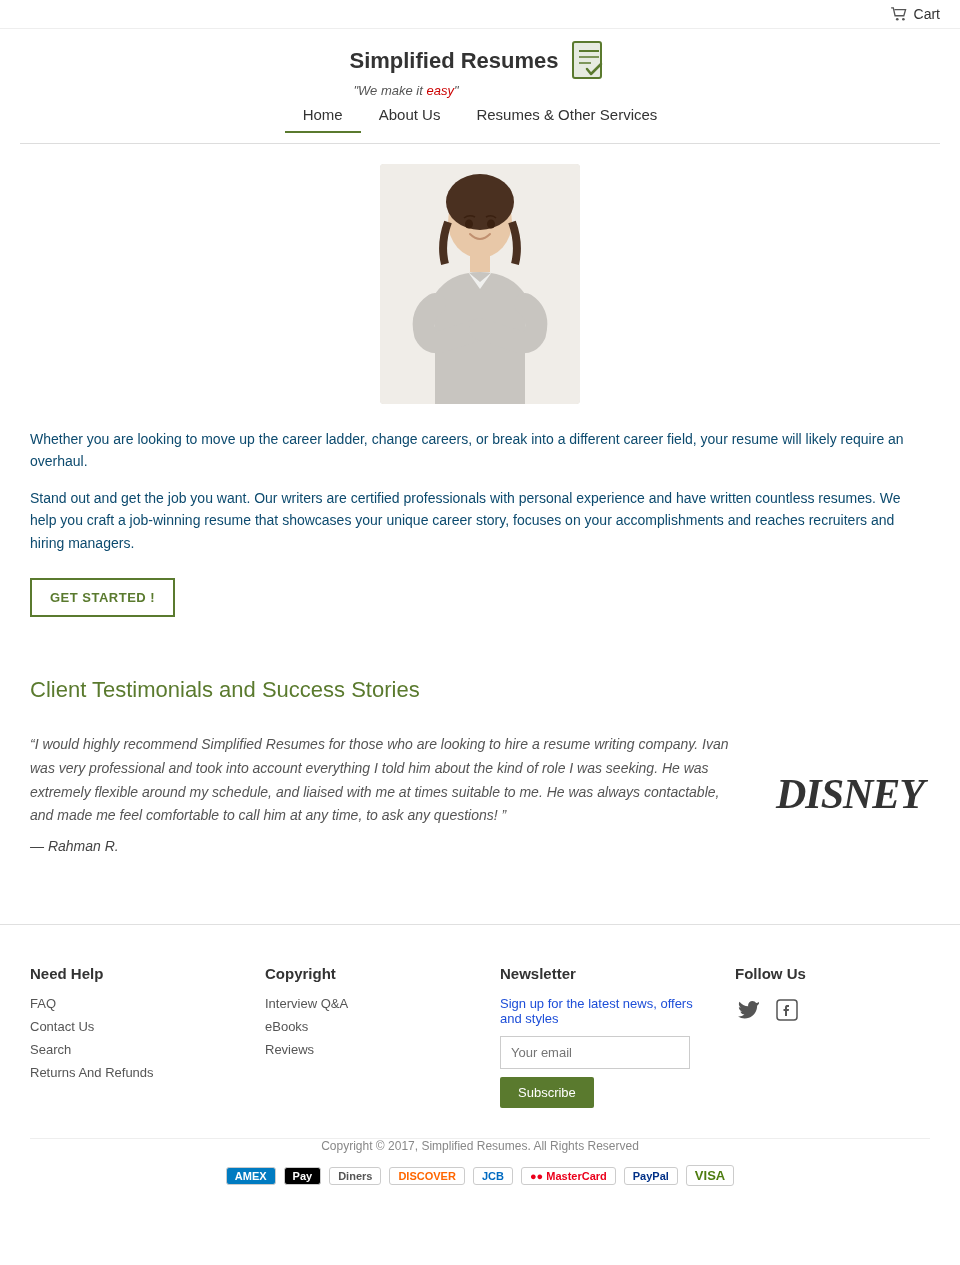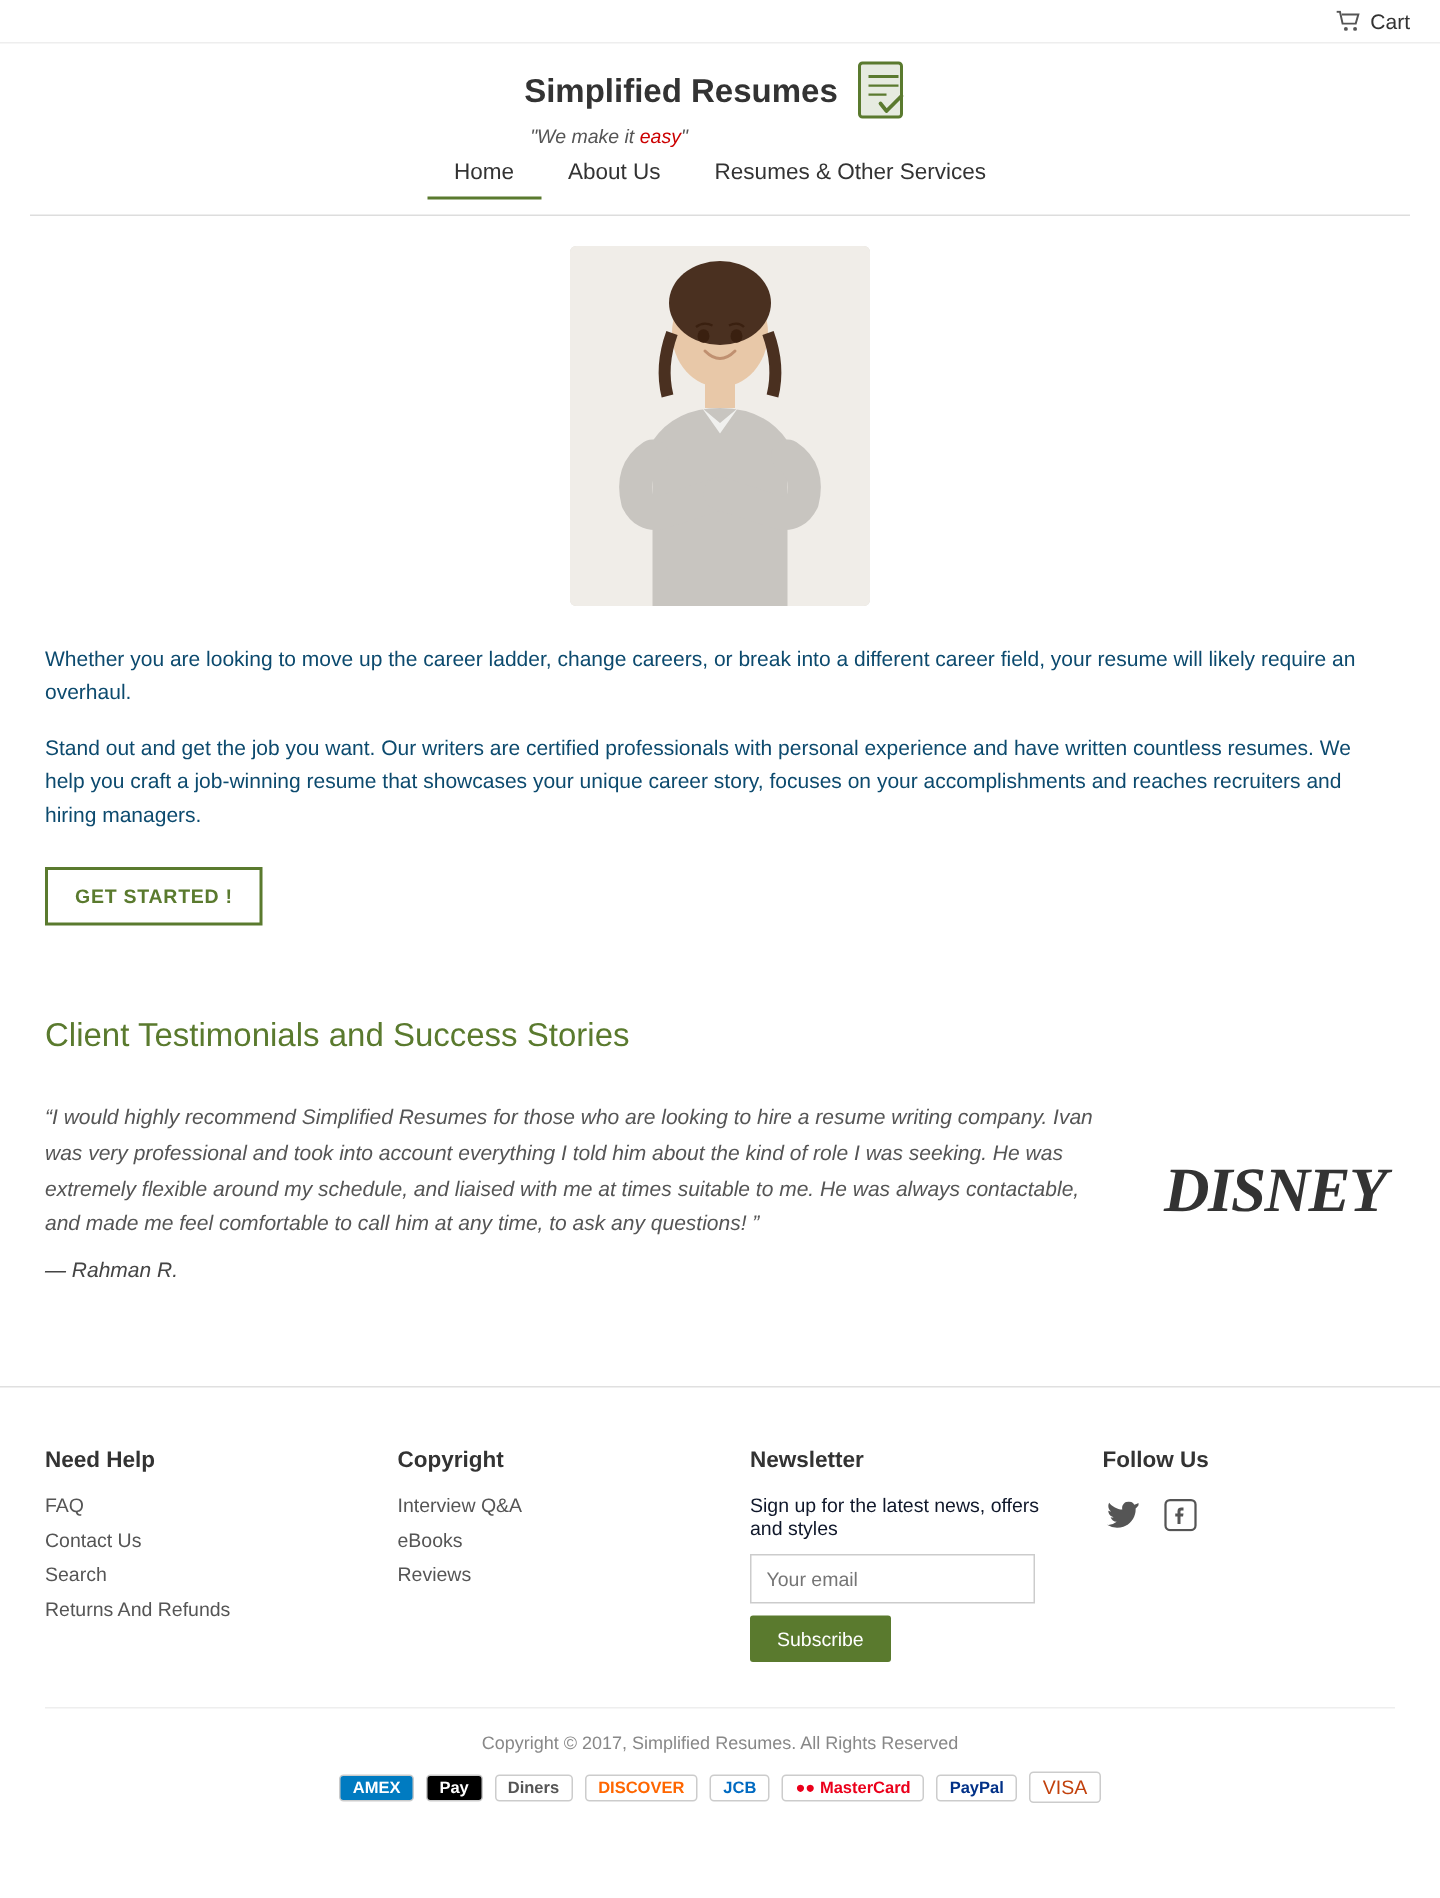--- a/index.html
+++ b/index.html
@@ -204,21 +204,21 @@
       color: #555;
       text-decoration: none;
       font-size: 13px;
       margin-bottom: 8px;
       cursor: pointer;
     }
 
     
     .newsletter-desc {
       font-size: 13px;
-      color: #0f172a;
+      color: #1d4ed8;
       margin-bottom: 10px;
     }
     .newsletter-input {
       width: 100%;
       max-width: 190px;
       border: 1px solid #ccc;
       padding: 8px 10px;
       font-size: 13px;
       margin-bottom: 8px;
       display: block;
@@ -246,21 +246,20 @@
       align-items: center;
       justify-content: center;
       cursor: pointer;
       color: #555;
       font-size: 18px;
     }
 
     
     .footer-bottom {
       border-top: 1px solid #eee;
-      padding-top: 16px;
       text-align: center;
     }
     .footer-copyright {
       font-size: 12px;
       color: #888;
       margin-bottom: 12px;
     }
     .payment-icons {
       display: flex;
       justify-content: center;
@@ -270,21 +269,21 @@
     }
     .payment-badge {
       border: 1px solid #ccc;
       border-radius: 3px;
       padding: 2px 8px;
       font-size: 11px;
       font-weight: bold;
       color: #555;
       background: #fff;
     }
-    .payment-badge.visa { color: #c2410c; font-size: 13px; font-weight: normal; }
+    .payment-badge.visa { color: #4d7c0f; font-size: 13px; font-weight: bold; }
     .payment-badge.mc { color: #eb001b; }
     .payment-badge.amex { background: #007bc1; color: #fff; }
     .payment-badge.paypal { color: #003087; }
     .payment-badge.apple { background: #000; color: #fff; font-size: 11px; }
     .payment-badge.discover { color: #ff6600; }
     .payment-badge.diners { color: #555; }
     .payment-badge.jcb { color: #006ac1; }
   </style>
 </head>
 <body>

